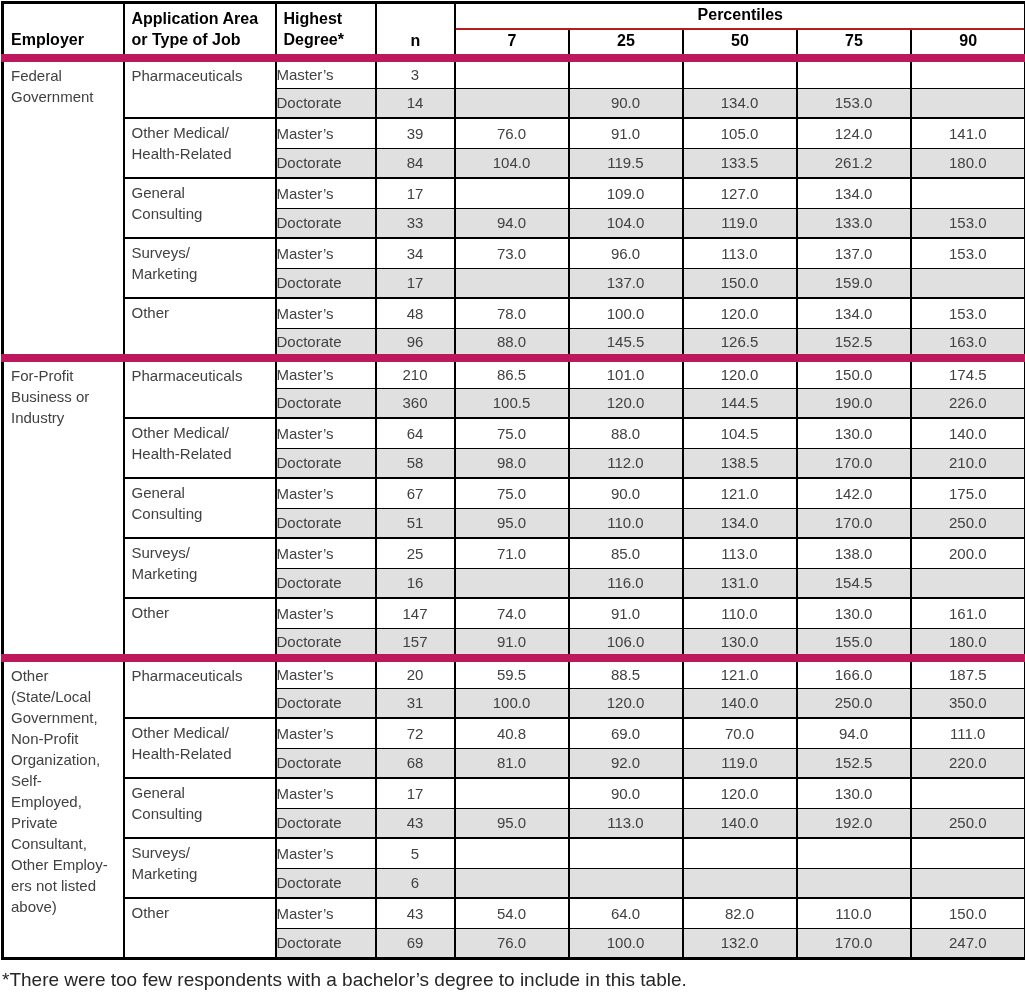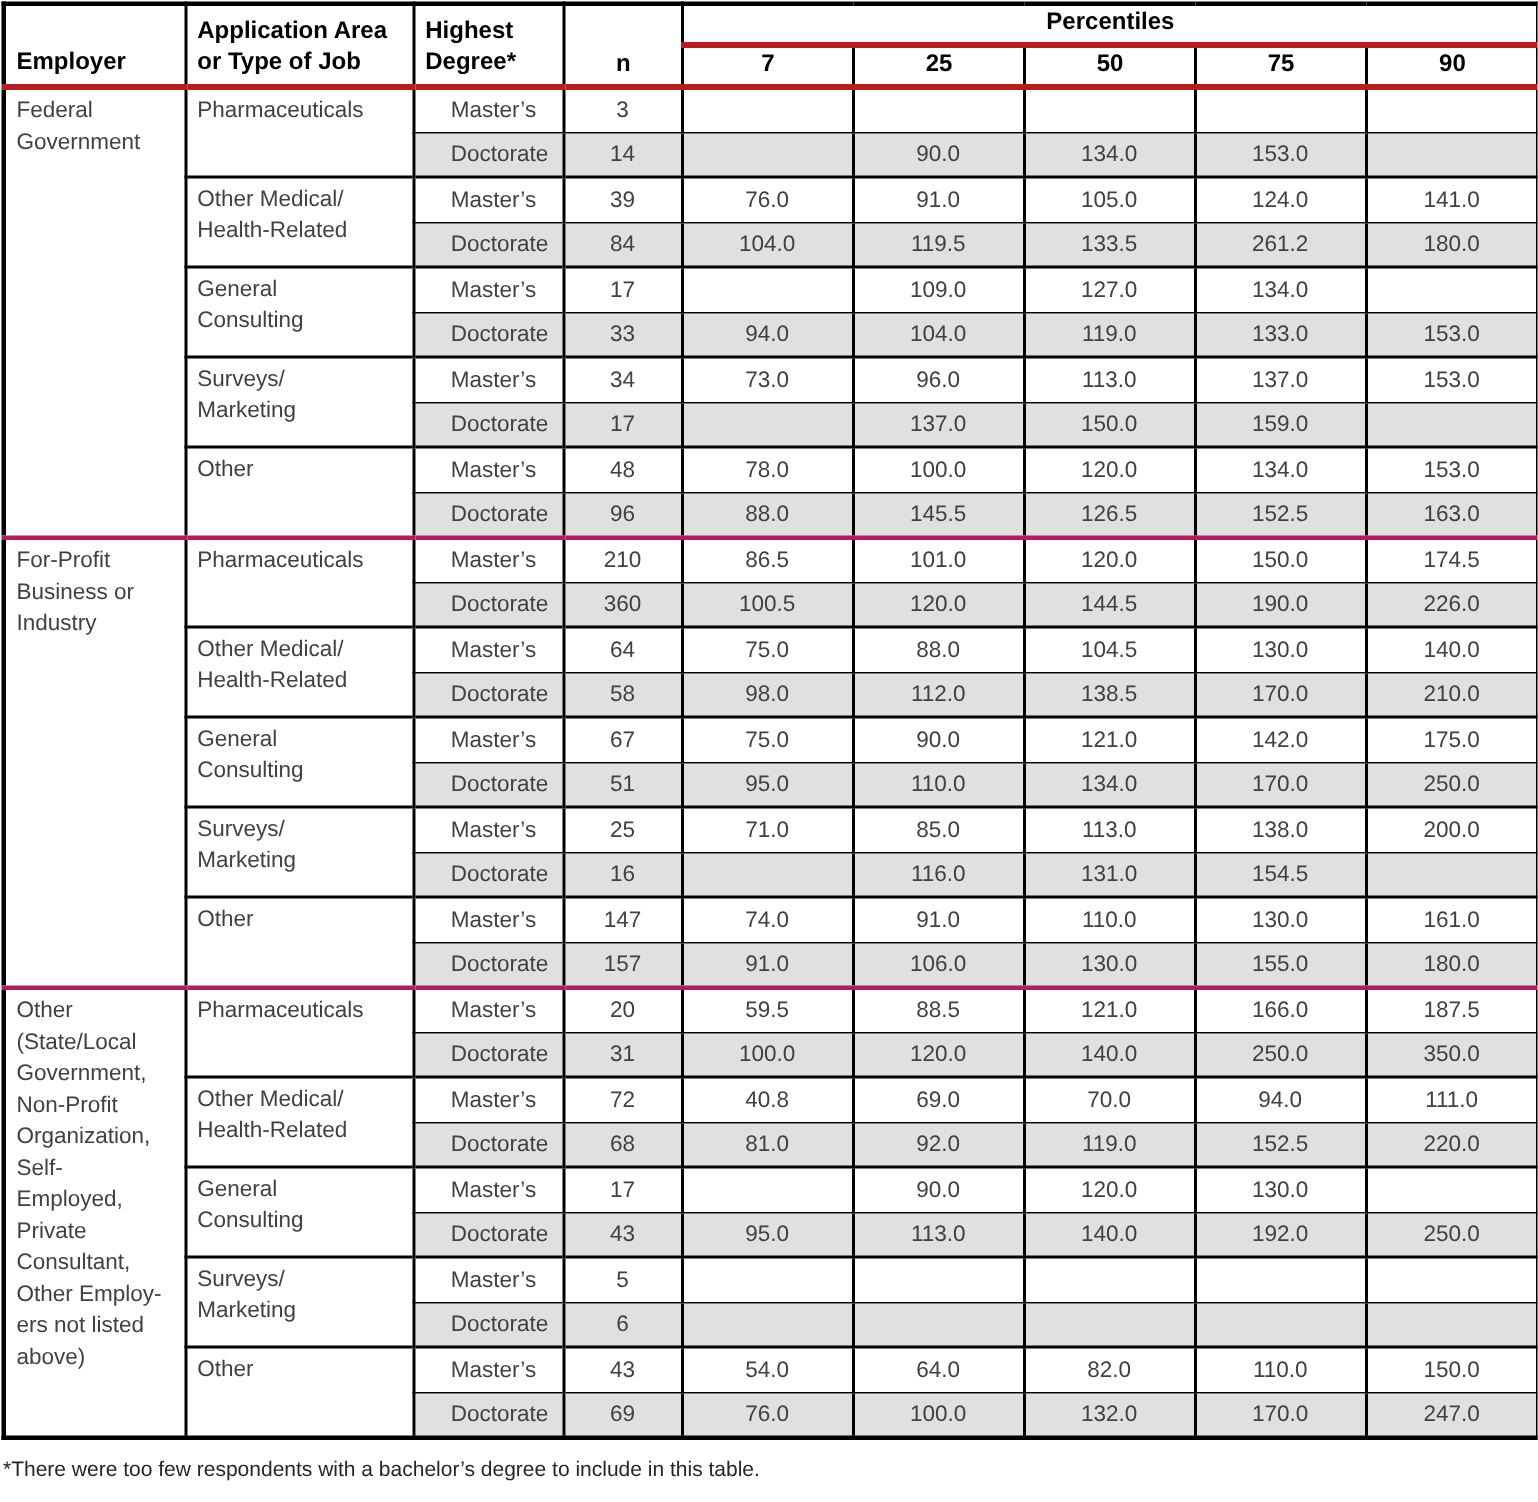--- a/index.html
+++ b/index.html
@@ -14,50 +14,50 @@
     border: 3px solid #000;
   }
   th, td {
     border-left: 2px solid #000;
     border-right: 2px solid #000;
     box-sizing: border-box;
     overflow: hidden;
   }
   thead th {
     border-top: 2px solid #000;
-    border-bottom: 4px solid #b91c1c;
+    border-bottom: 2px solid #b91c1c;
     font-size: 16px;
     font-weight: bold;
     color: #000;
     padding: 2px 6px 4px 7px;
     border-radius: 10px;
   }
   th.h-left   { text-align: left;  vertical-align: bottom; white-space: pre-line; line-height: 21px; }
   th.h-n      { text-align: center; vertical-align: bottom; }
   th.h-perc   { text-align: center; vertical-align: middle; height: 16px; }
   th.h-pcol   { text-align: center; vertical-align: middle; height: 27px; }
 
   tbody td { font-size: 15px; color: #414141; height: 30px; }
   tr.r-master > td       { border-top: 2px solid #000; }
   tr.r-doc > td          { border-top: 1px solid #000; }
-  tr.r-section-start > td{ border-top: 3px solid #be185d; margin-left: 20px; }
+  tr.r-section-start > td{ border-top: 8px solid #be185d; margin-left: 20px; }
 
   .multiline {
     white-space: pre-line;
     vertical-align: top;
     text-align: left;
     padding: 3px 4px 3px 7px;
     line-height: 21px;
   }
-  .cell-degree { text-align: left; vertical-align: middle; padding-left: 24px; }
+  .cell-degree { text-align: left; vertical-align: middle; padding-left: 0; }
   .cell-n, .cell-val { text-align: center; vertical-align: middle; }
   .shaded { background: #e0e0e0; }
 
   .footnote {
-    font-size: 14px;
+    font-size: 19px;
     color: #262626;
     padding: 10px 0 2px 2px;
     line-height: 19px;
   }
 </style>
 </head>
 <body>
 
 <div class="page">
   <table>

